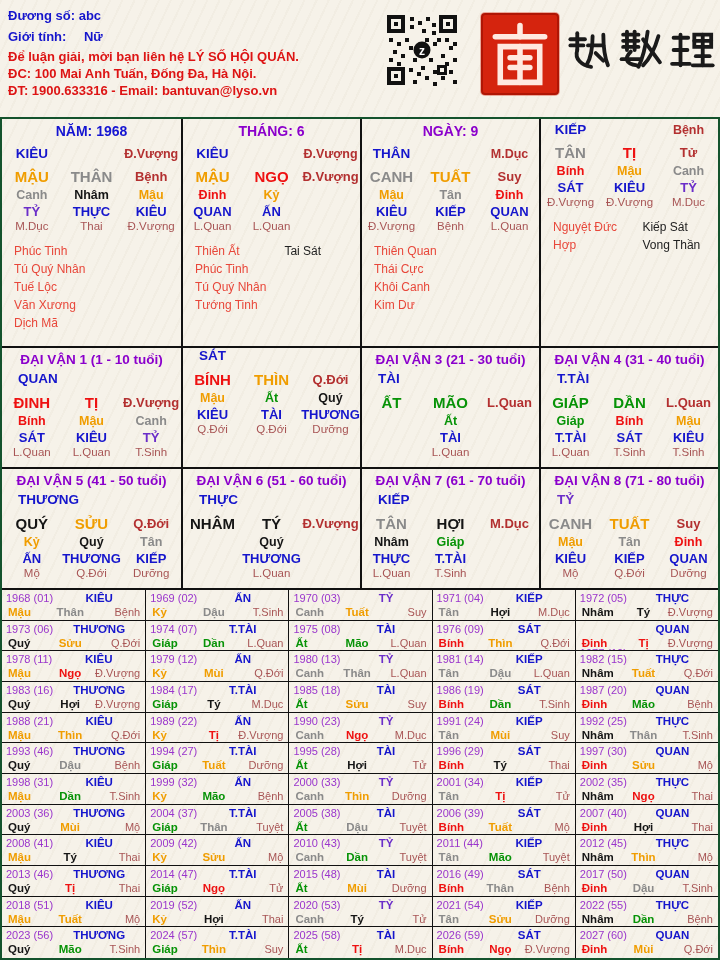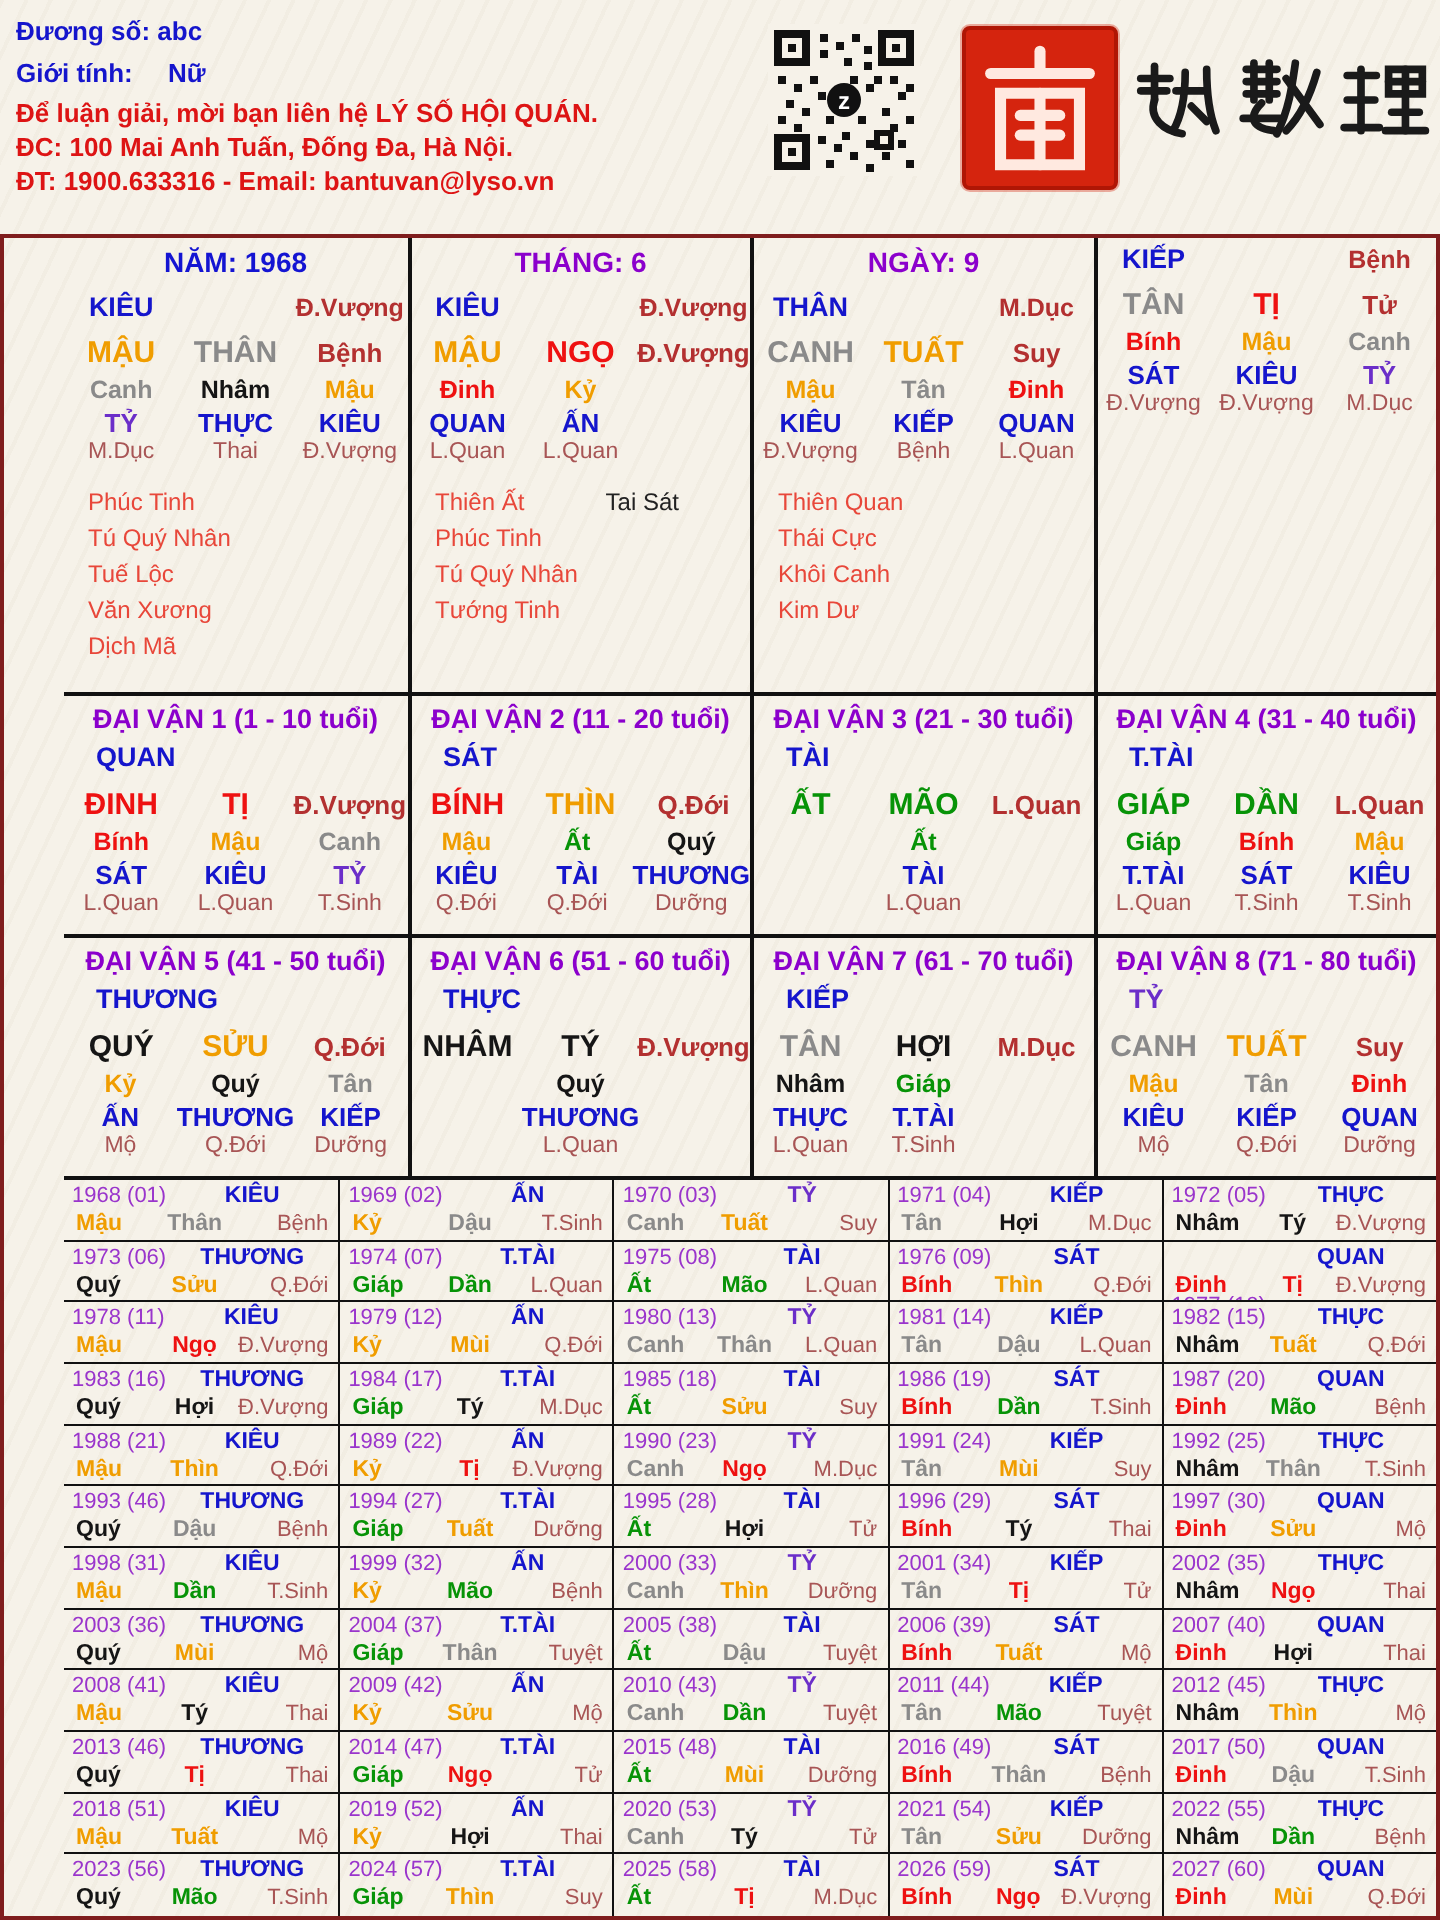--- a/index.html
+++ b/index.html
@@ -16,21 +16,21 @@
   .hl-red{color:#dd1414;line-height:17px;}
   .hl-gap{display:inline-block;width:14px;}
   .hdr-left .row1{margin-bottom:2px;}
   .hdr-left .contact{margin-top:1px;}
   .qr{position:absolute;left:384px;top:12px;width:76px;height:76px;}
   .seal{position:absolute;left:481px;top:13px;width:74px;height:78px;background:#d5240e;border:2px solid #b01605;border-radius:4px;box-shadow:0 0 0 1px rgba(213,36,14,.35);}
   .seal svg{width:100%;height:100%;}
   .brand{position:absolute;left:565px;top:10px;width:150px;height:80px;display:flex;justify-content:space-between;align-items:center;}
   .brand svg{width:46px;height:62px;}
 
-  .sheet{position:absolute;left:0;top:117px;width:720px;height:843px;border:2px solid #7f1d1d;box-sizing:border-box;display:flex;flex-direction:column;background:transparent;padding-left:30px;}
+  .sheet{position:absolute;left:0;top:117px;width:720px;height:843px;border:2px solid #14532d;box-sizing:border-box;display:flex;flex-direction:column;background:transparent;}
   .sec{display:grid;grid-template-columns:repeat(4,1fr);border-bottom:2px solid #111;box-sizing:border-box;}
   .sec-pillars{height:229px;}
   .sec-dv{height:121px;}
   .cell{border-left:2px solid #111;box-sizing:border-box;overflow:hidden;}
   .cell:first-child{border-left:none;}
 
   .p-title{text-align:center;font-weight:bold;font-size:14px;margin-top:4px;height:20px;}
   .rowA{display:grid;grid-template-columns:1fr 1fr 1fr;height:21px;align-items:center;}
   .rowA .star{font-size:13.5px;font-weight:bold;text-align:center;}
   .rowA .stg{font-size:12.5px;font-weight:bold;text-align:center;}
@@ -335,20 +335,29 @@
             <span class="hstem" style="color: rgb(240, 157, 0);">Mậu</span>
             <span class="hstar" style="color: rgb(21, 21, 204);">KIÊU</span>
             <span class="hstage" style="color: rgb(168, 85, 85);">Đ.Vượng</span>
           </div>
           <div class="hcol">
             <span class="hstem" style="color: rgb(138, 138, 138);">Canh</span>
             <span class="hstar" style="color: rgb(107, 46, 201);">TỶ</span>
             <span class="hstage" style="color: rgb(168, 85, 85);">M.Dục</span>
           </div>
         </div>
+        <div class="plists">
+          <div class="lred">
+            <div>Nguyệt Đức Hợp</div>
+          </div>
+          <div class="lblk">
+            <div>Kiếp Sát</div>
+            <div>Vong Thần</div>
+          </div>
+        </div>
       </div>
     </div>
   <div class="sec sec-dv" id="dv-row1">
       <div class="cell">
         <div class="dv-title">ĐẠI VẬN 1 (1 - 10 tuổi)</div>
         <div class="dv-star" style="color: rgb(21, 21, 204);">QUAN</div>
         <div class="rowB">
           <span style="color: rgb(238, 17, 17);">ĐINH</span>
           <span style="color: rgb(238, 17, 17);">TỊ</span>
           <span class="stg" style="color: rgb(179, 48, 48);">Đ.Vượng</span>
@@ -365,21 +374,20 @@
             <span class="hstage" style="color: rgb(168, 85, 85);">L.Quan</span>
           </div>
           <div class="hcol">
             <span class="hstem" style="color: rgb(138, 138, 138);">Canh</span>
             <span class="hstar" style="color: rgb(107, 46, 201);">TỶ</span>
             <span class="hstage" style="color: rgb(168, 85, 85);">T.Sinh</span>
           </div>
         </div>
       </div>
       <div class="cell">
-        <div class="dv-title">ĐẠI VẬN 2 (11 - 20 tuổi)</div>
         <div class="dv-star" style="color: rgb(21, 21, 204);">SÁT</div>
         <div class="rowB">
           <span style="color: rgb(238, 17, 17);">BÍNH</span>
           <span style="color: rgb(240, 157, 0);">THÌN</span>
           <span class="stg" style="color: rgb(179, 48, 48);">Q.Đới</span>
         </div>
         <div class="rowC">
           <div class="hcol">
             <span class="hstem" style="color: rgb(240, 157, 0);">Mậu</span>
             <span class="hstar" style="color: rgb(21, 21, 204);">KIÊU</span>

